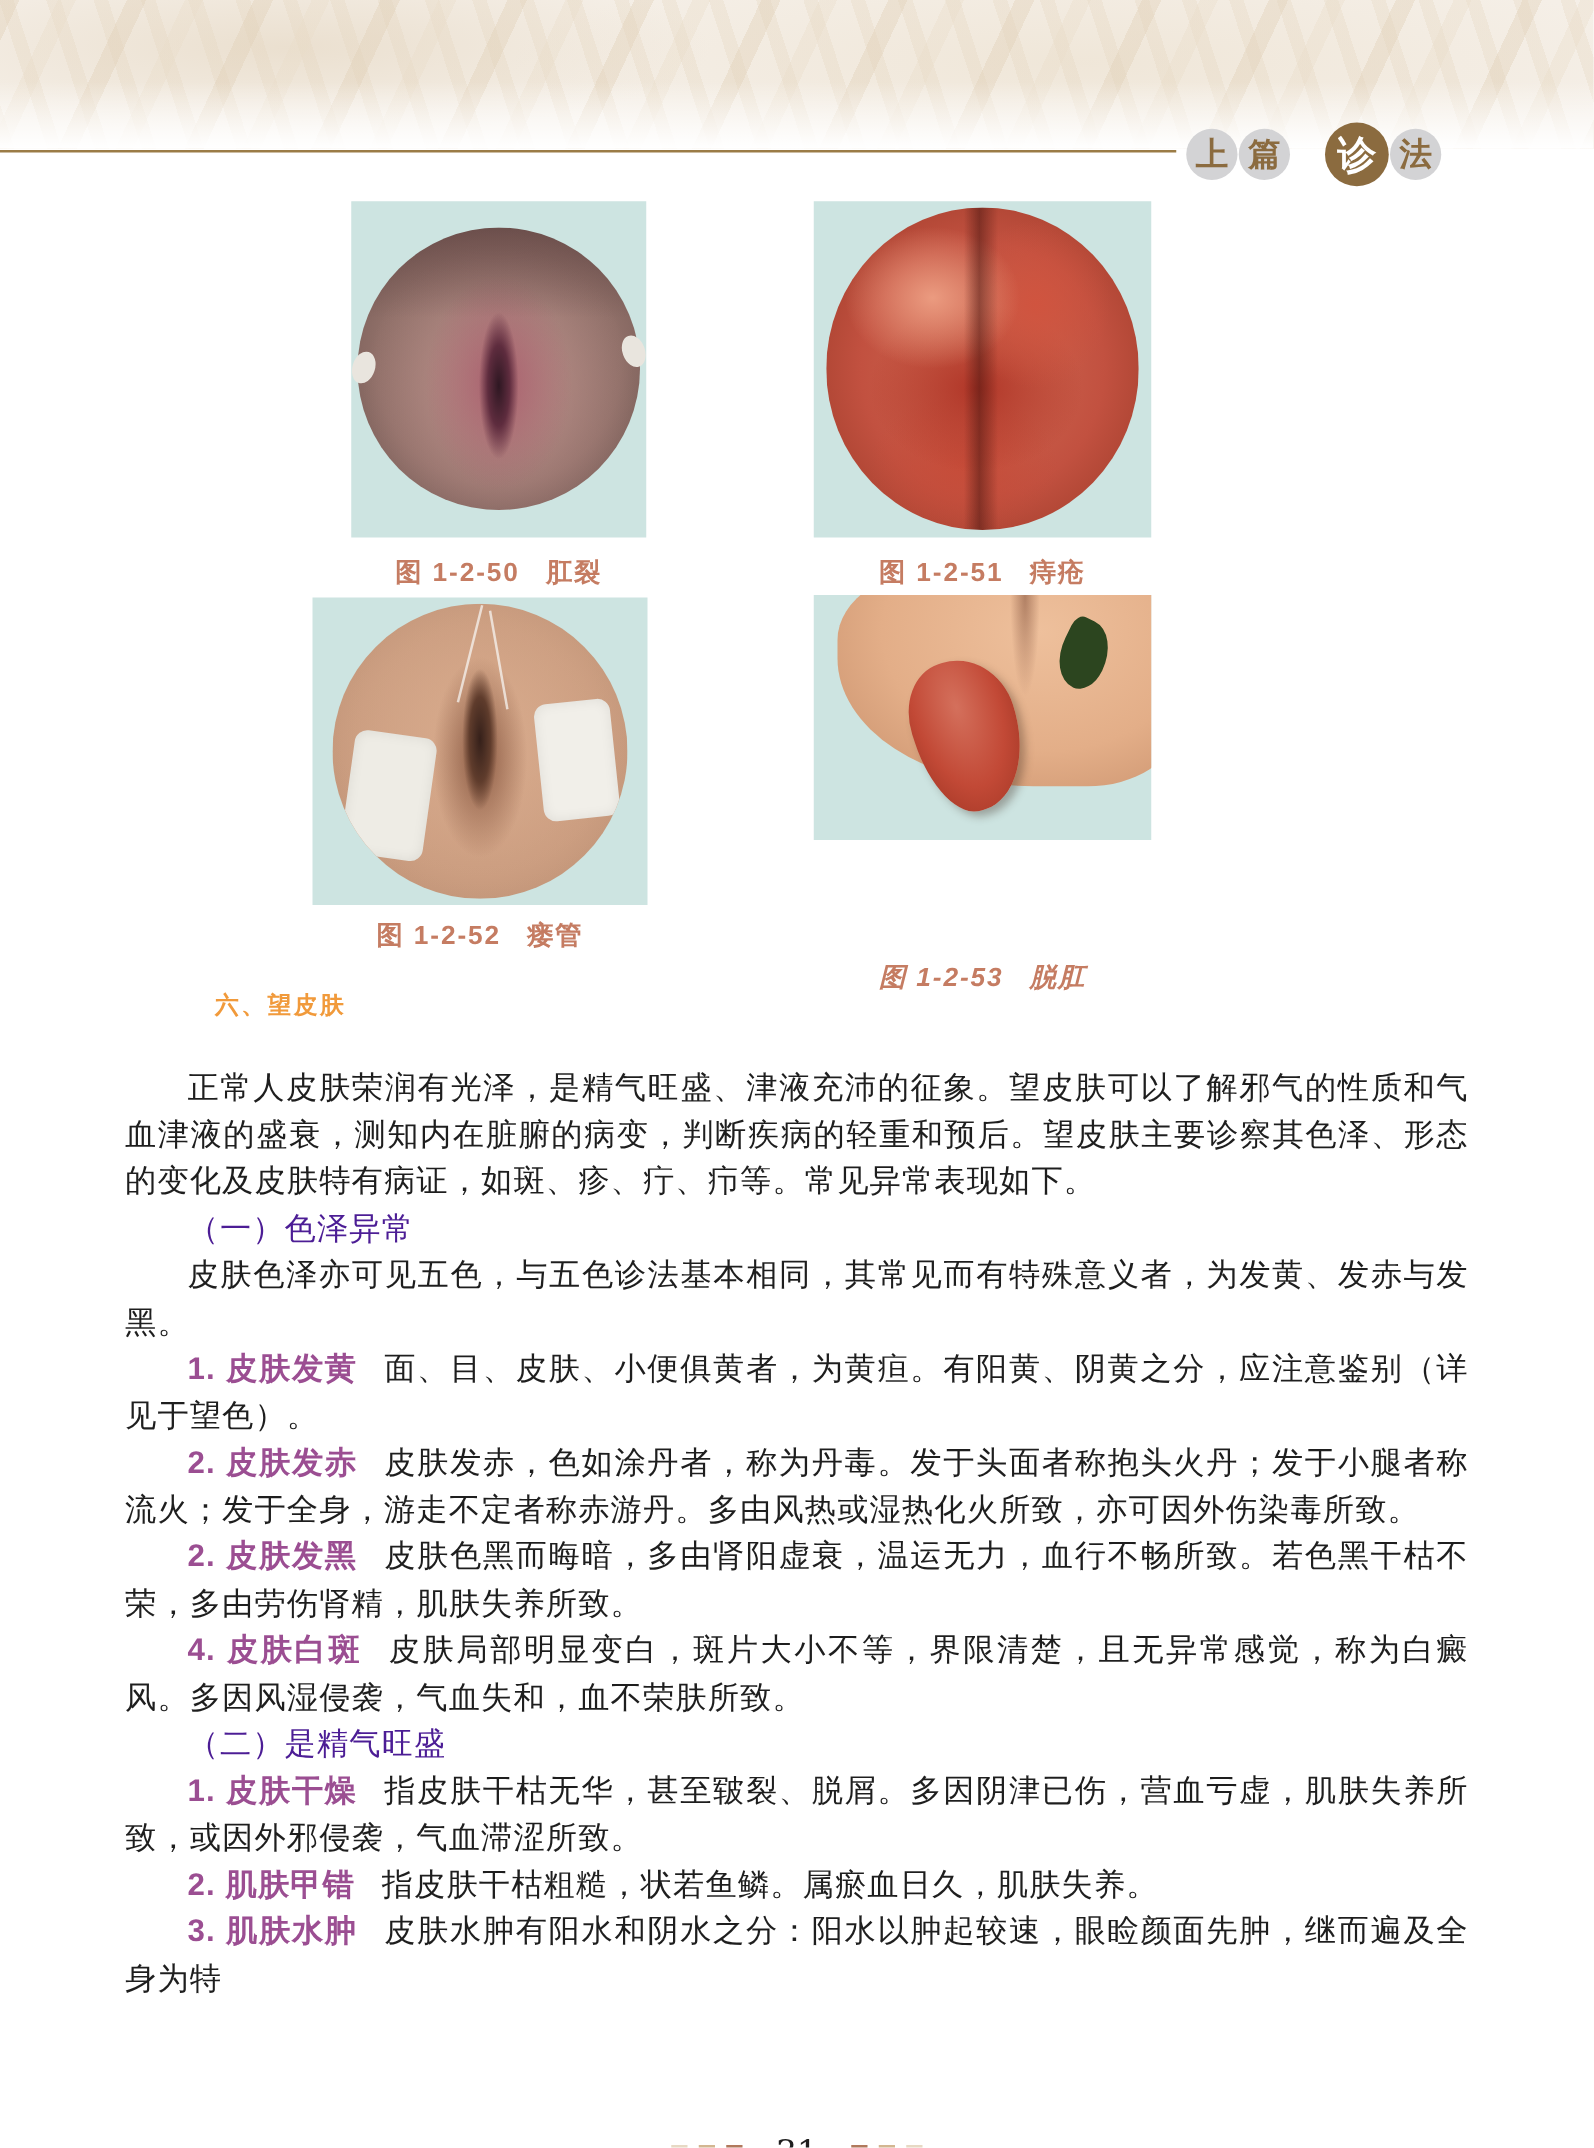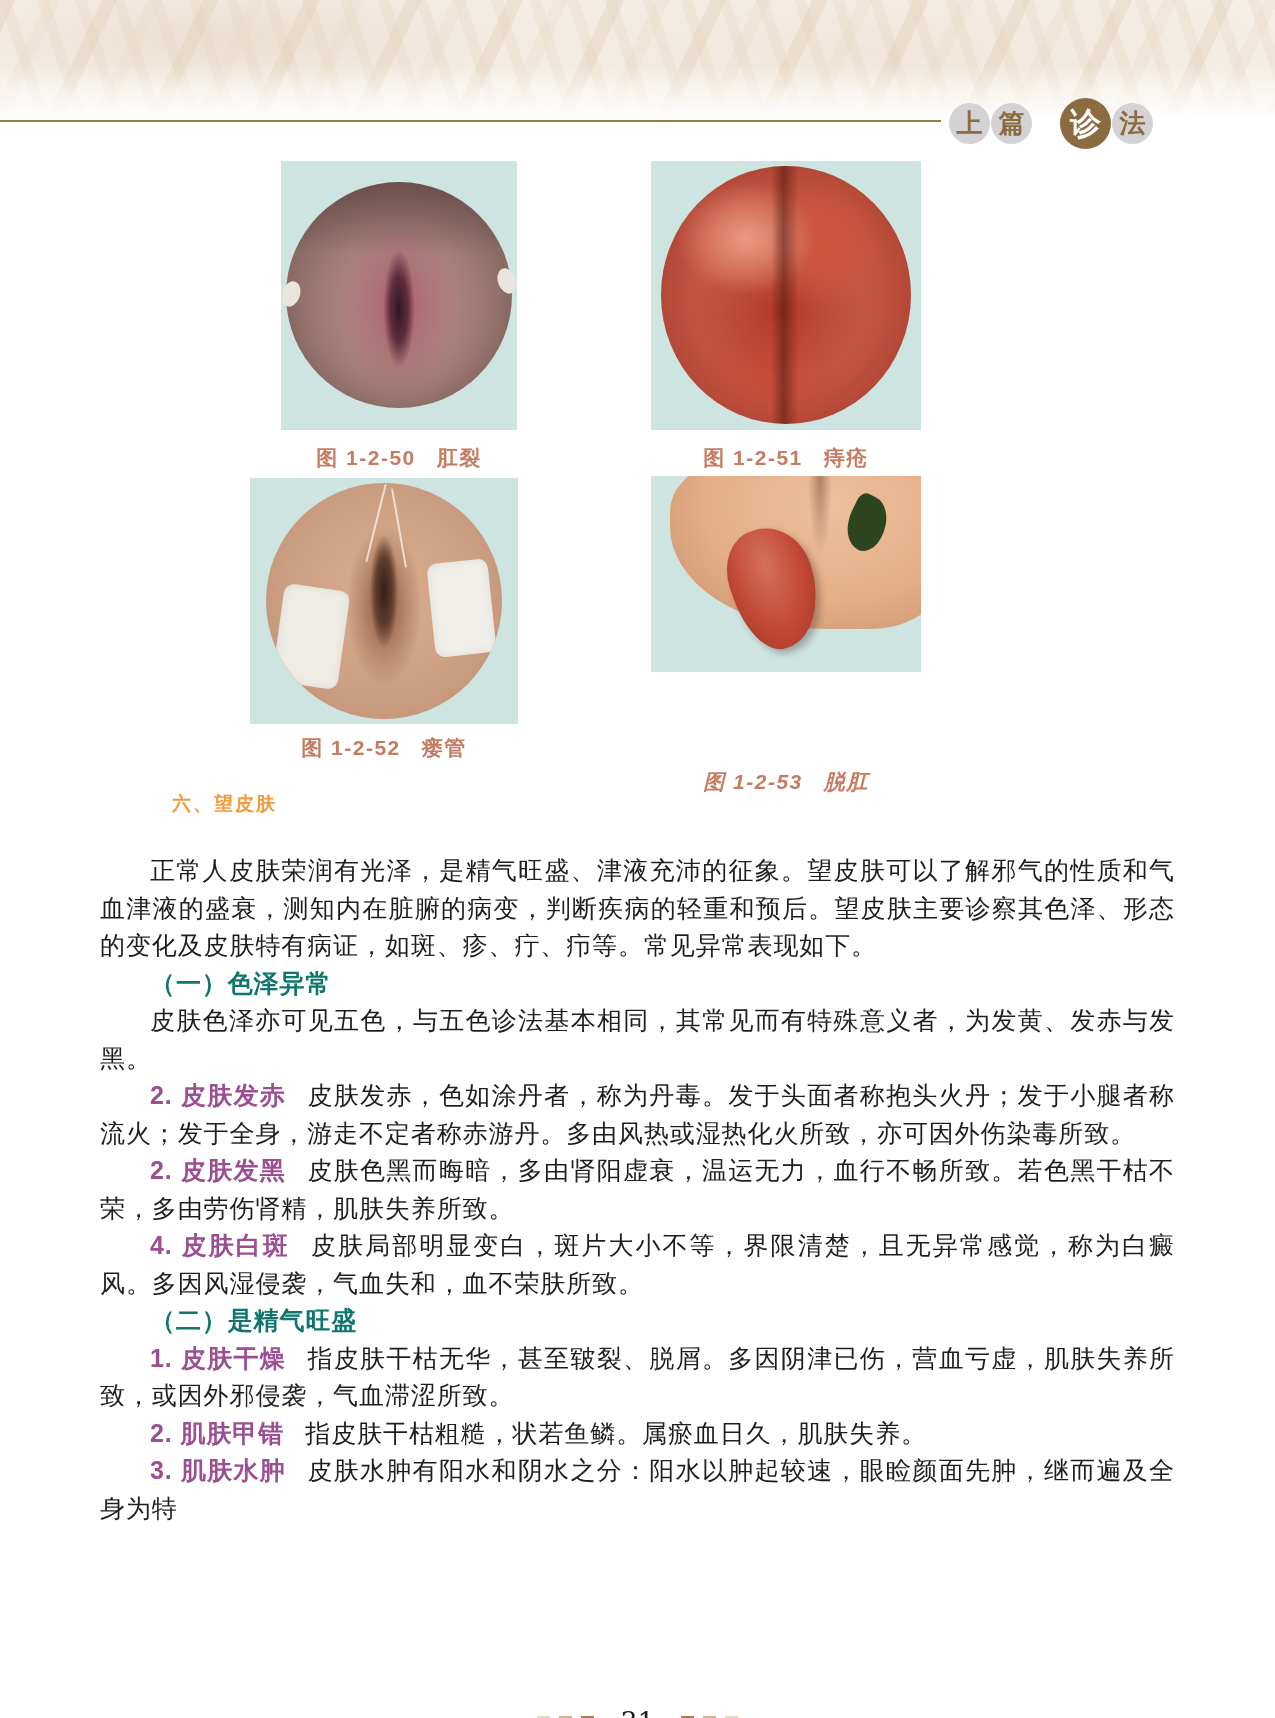--- a/index.html
+++ b/index.html
@@ -81,21 +81,21 @@
   .cap1{left:281px;top:444px;width:236px;}
   .cap2{left:651px;top:444px;width:270px;}
   .cap3{left:250px;top:734px;width:268px;text-align:center;}
   .cap4{left:651px;top:768px;width:270px;font-style:italic;}
   .cap-title{margin-left:1em;}
   
   .section-title{position:absolute;left:172px;top:791px;font-size:19px;font-weight:700;color:#f19a3b;letter-spacing:2px;}
   .textcol{position:absolute;left:100px;top:852px;width:1075px;font-size:25px;line-height:37.5px;
     letter-spacing:0.9px;text-align:justify;text-justify:inter-ideograph;color:#1e1e1e;}
   .textcol p{margin:0;text-indent:2em;}
-  .subhead{color:#0f766e;font-weight:700;}
+  .subhead{color:#4c1d95;font-weight:400;}
   .lead{color:#9b4e92;font-weight:700;margin-right:0.85em;}
   
   .footer{position:absolute;left:0;top:1716px;width:1275px;display:flex;align-items:center;justify-content:center;gap:9px;}
   .sq{width:13px;height:13px;}
   .sq-a{background:#e7d9c4;}
   .sq-b{background:#d3b691;}
   .sq-c{background:#b1795c;}
   .pageno{font-family:"DejaVu Serif","Liberation Serif",serif;font-size:27px;color:#1e1e1e;margin:0 17px;line-height:13px;}
 </style>
 </head>
@@ -145,20 +145,21 @@
 <div class="figcap cap4">
   <span>图 1-2-53</span><span class="cap-title">脱肛</span>
 </div>
 
 <div class="section-title">六、望皮肤</div>
 
 <div class="textcol">
   <p>正常人皮肤荣润有光泽，是精气旺盛、津液充沛的征象。望皮肤可以了解邪气的性质和气血津液的盛衰，测知内在脏腑的病变，判断疾病的轻重和预后。望皮肤主要诊察其色泽、形态的变化及皮肤特有病证，如斑、疹、疔、疖等。常见异常表现如下。</p>
   <p class="subhead">（一）色泽异常</p>
   <p>皮肤色泽亦可见五色，与五色诊法基本相同，其常见而有特殊意义者，为发黄、发赤与发黑。</p>
+  <p><span class="lead">1. 皮肤发黄</span><span>面、目、皮肤、小便俱黄者，为黄疸。有阳黄、阴黄之分，应注意鉴别（详见于望色）。</span></p>
   <p><span class="lead">2. 皮肤发赤</span><span>皮肤发赤，色如涂丹者，称为丹毒。发于头面者称抱头火丹；发于小腿者称流火；发于全身，游走不定者称赤游丹。多由风热或湿热化火所致，亦可因外伤染毒所致。</span></p>
   <p><span class="lead">2. 皮肤发黑</span><span>皮肤色黑而晦暗，多由肾阳虚衰，温运无力，血行不畅所致。若色黑干枯不荣，多由劳伤肾精，肌肤失养所致。</span></p>
   <p><span class="lead">4. 皮肤白斑</span><span>皮肤局部明显变白，斑片大小不等，界限清楚，且无异常感觉，称为白癜风。多因风湿侵袭，气血失和，血不荣肤所致。</span></p>
   <p class="subhead">（二）是精气旺盛</p>
   <p><span class="lead">1. 皮肤干燥</span><span>指皮肤干枯无华，甚至皲裂、脱屑。多因阴津已伤，营血亏虚，肌肤失养所致，或因外邪侵袭，气血滞涩所致。</span></p>
   <p><span class="lead">2. 肌肤甲错</span><span>指皮肤干枯粗糙，状若鱼鳞。属瘀血日久，肌肤失养。</span></p>
   <p><span class="lead">3. 肌肤水肿</span><span>皮肤水肿有阳水和阴水之分：阳水以肿起较速，眼睑颜面先肿，继而遍及全身为特</span></p>
 </div>
 
 <div class="footer">

